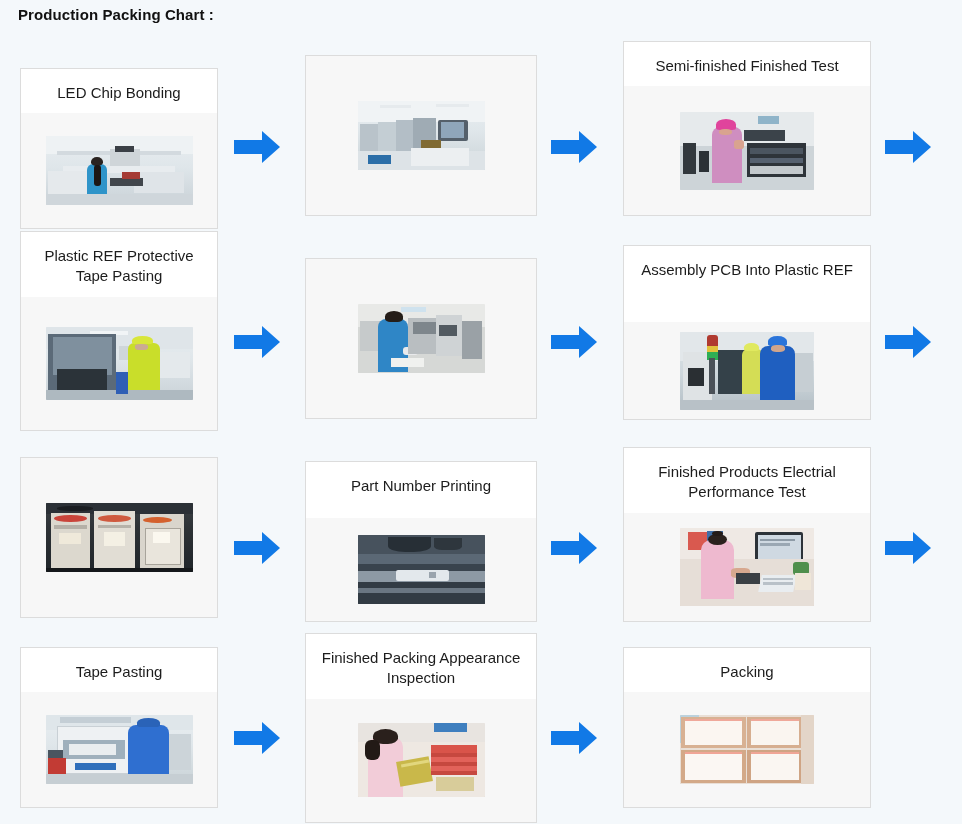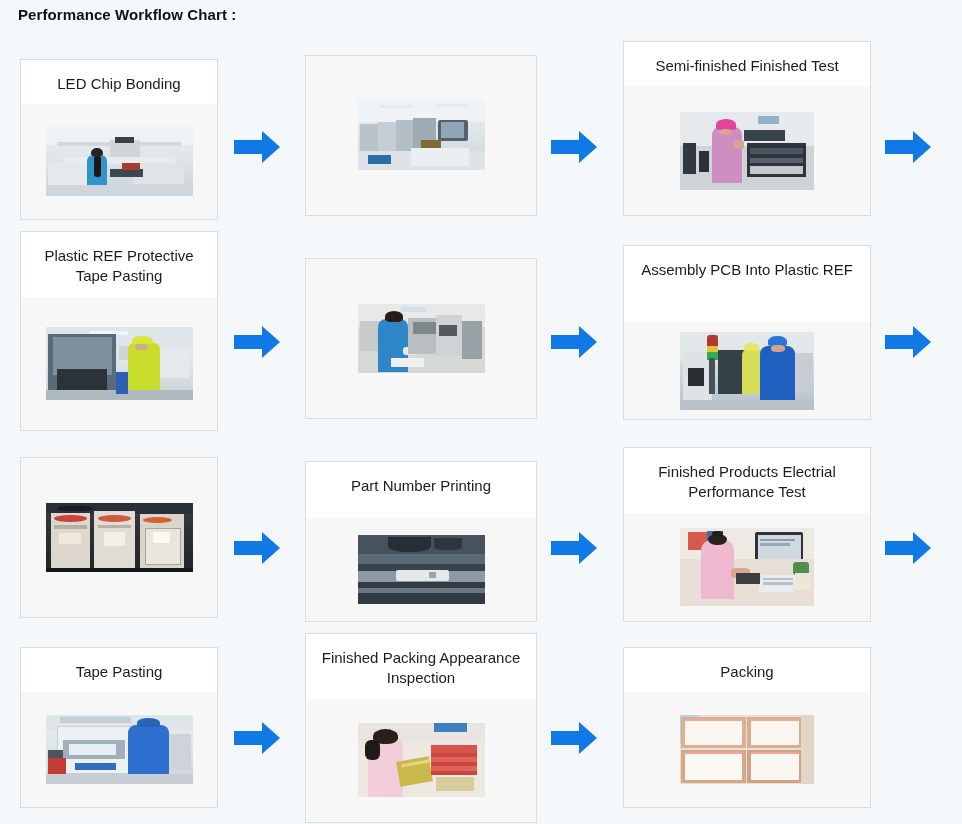--- a/index.html
+++ b/index.html
@@ -94,27 +94,27 @@
   .bg-factory   { background: linear-gradient(#e2e8ec 0%, #cdd6db 55%, #b4bfc6 100%); }
   .bg-dark      { background: linear-gradient(#4d5b68 0%, #2f3a44 60%, #1d242b 100%); }
   .bg-pinkroom  { background: linear-gradient(#eef0f2 0%, #e3e7ea 50%, #cfd6da 100%); }
   .bg-warm      { background: linear-gradient(#f3ece6 0%, #e8ddd3 60%, #ddcec1 100%); }
   .bg-white     { background: linear-gradient(#f6f6f4 0%, #e9e9e6 60%, #d9d9d5 100%); }
   .bg-oven      { background: linear-gradient(#3a3f44 0%, #2c3135 40%, #20252a 100%); }
 </style>
 </head>
 <body>
 
-<div id="page-title">Performance Workflow Chart :</div>
+<div id="page-title">Production Packing Chart :</div>
 
 <div class="grid">
 
   <div class="row">
 
-    <div class="card" style="left:20px; top:23px; width:198px; height:161px;">
+    <div class="card" style="left:20px; top:32px; width:198px; height:161px;">
       <div class="card-title">LED Chip Bonding</div>
       <div class="card-media">
         <div class="photo" style="width:147px;height:69px;">
           <div class="scene bg-cleanroom">
             <div class="el" style="left:0;top:0;width:100%;height:26%;background:#eef2f4;"></div>
             <div class="el" style="left:8%;top:22%;width:84%;height:6%;background:#d3dadf;"></div>
             <div class="el" style="left:44%;top:18%;width:20%;height:26%;background:#cfd5d9;"></div>
             <div class="el" style="left:47%;top:14%;width:13%;height:9%;background:#3b4046;"></div>
             <div class="el" style="left:12%;top:44%;width:76%;height:9%;background:#e8ecef;"></div>
             <div class="el" style="left:2%;top:50%;width:26%;height:34%;background:#e5e9ec;"></div>

